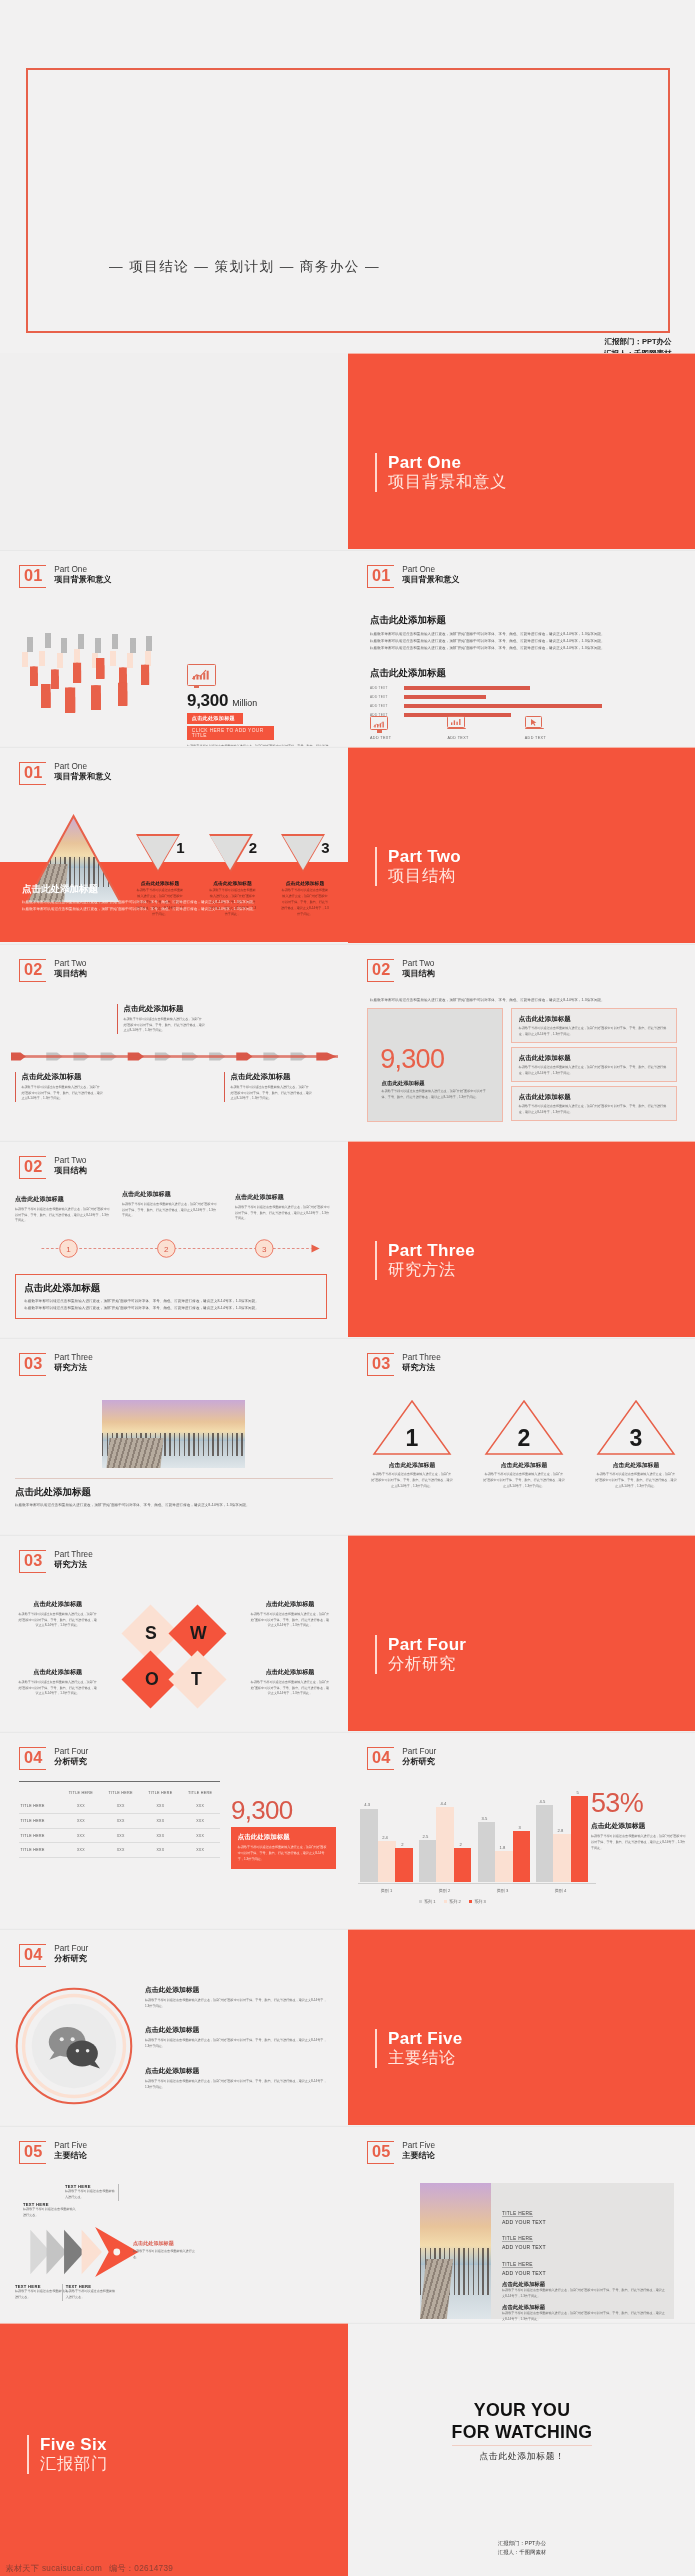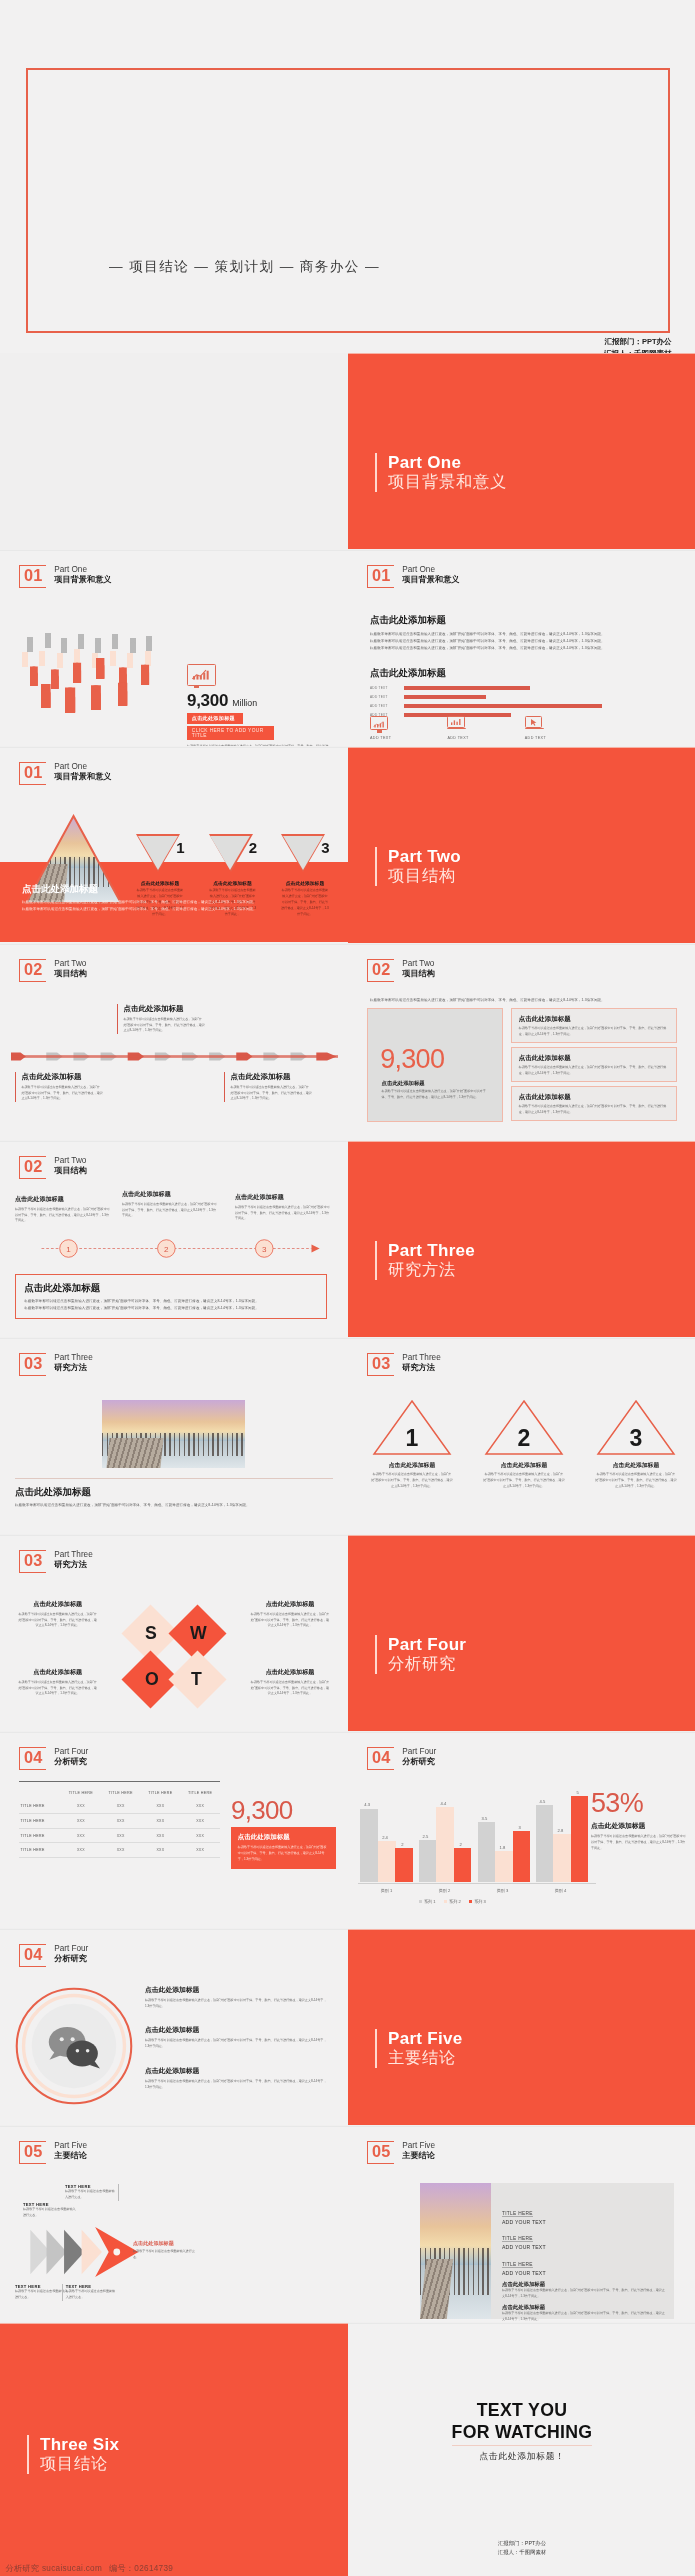--- a/index.html
+++ b/index.html
@@ -817,32 +817,32 @@
       </div>
       <div>
         <div class="h2" style="font-size:5.4px;">点击此处添加标题</div>
         <div class="tiny">标题数字等都可以通过点击和重新输入进行更改，顶部“开始”面板中可以对字体、字号、颜色、行距等进行修改，建议正文8-14号字，1.3倍字间距。</div>
       </div>
     </div>
   </div>
 
   <div class="slide red" style="left:0;top:2323px;height:253px;">
     <div class="sec" style="bottom:102px;">
-      <div class="en">Three Six</div>
-      <div class="cn">项目结论</div>
+      <div class="en">Five Six</div>
+      <div class="cn">汇报部门</div>
     </div>
     <div class="watermark">
-      <span>分析研究 sucaisucai.com</span>
+      <span>素材天下 sucaisucai.com</span>
       <span style="margin-left:6.8px;">编号：02614739</span>
     </div>
   </div>
 
   <div class="slide" style="left:348px;top:2323px;height:253px;">
     <div style="position:absolute;left:0;right:0;top:76px;text-align:center;">
-      <div style="font-size:17.7px;font-weight:bold;color:#111;letter-spacing:0.3px;line-height:1.25;">TEXT YOU</div>
+      <div style="font-size:17.7px;font-weight:bold;color:#111;letter-spacing:0.3px;line-height:1.25;">YOUR YOU</div>
       <div style="font-size:17.7px;font-weight:bold;color:#111;letter-spacing:0.3px;line-height:1.25;display:inline-block;border-bottom:1.4px solid #f0cec4;padding-bottom:1.4px;">FOR WATCHING</div>
       <div style="font-size:8.8px;color:#2d2d2d;margin-top:5.4px;letter-spacing:0.7px;">点击此处添加标题！</div>
     </div>
     <div style="position:absolute;left:0;right:0;bottom:19px;text-align:center;font-size:5.4px;color:#3a3a3a;line-height:1.7;">
       <div>汇报部门：PPT办公</div>
       <div>汇报人：千图网素材</div>
     </div>
   </div>
 
 </div>

